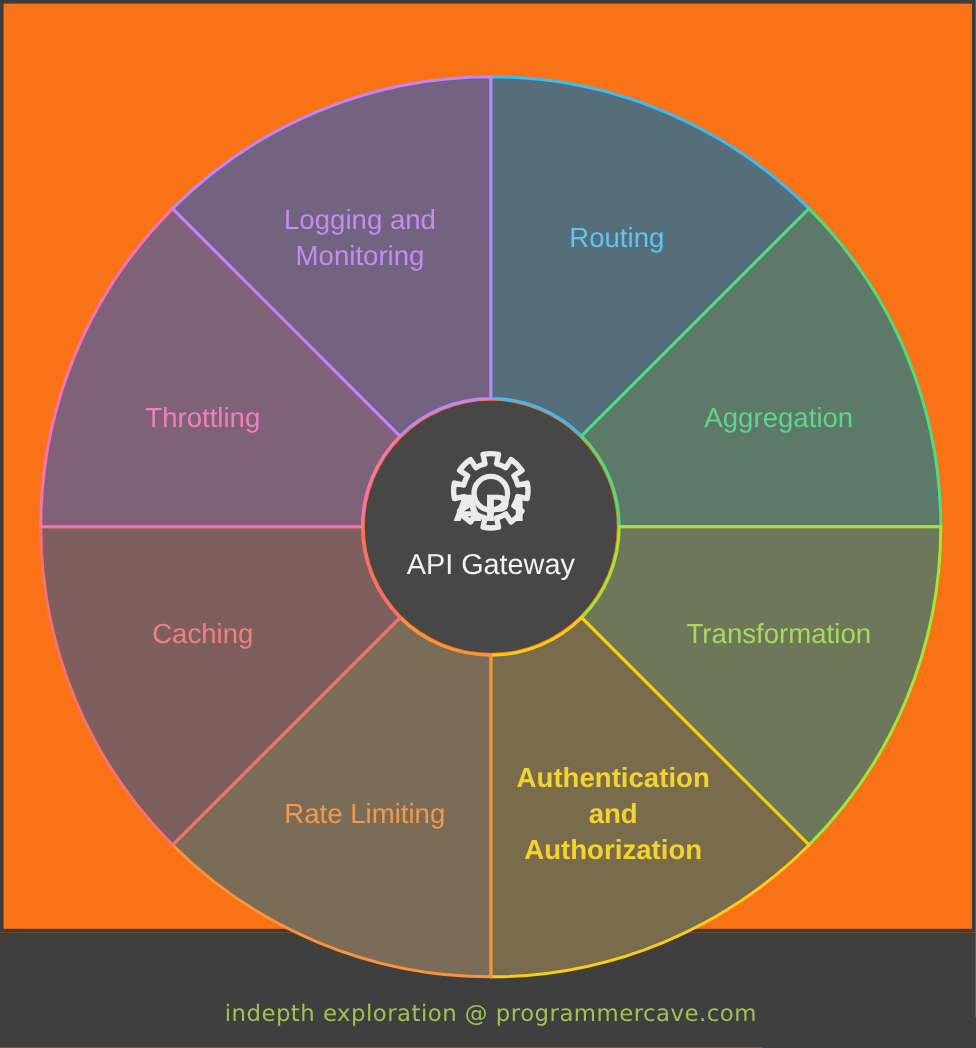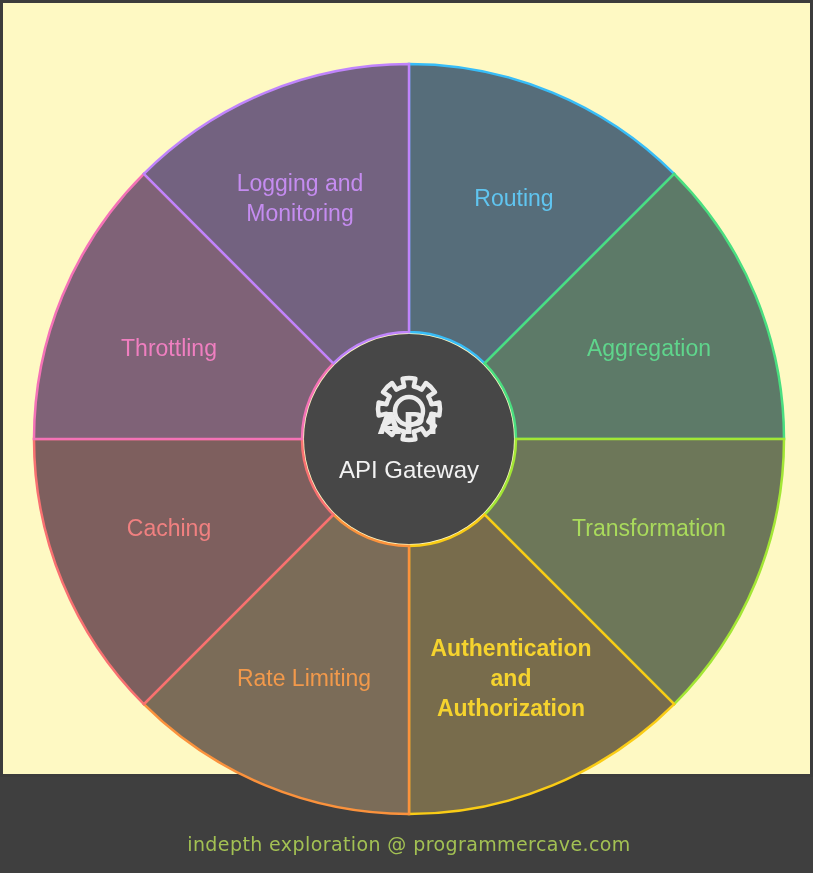--- a/index.html
+++ b/index.html
@@ -10,21 +10,21 @@
     width: 813px;
     height: 873px;
     background: #3f3f3f;
     font-family: "Liberation Sans", sans-serif;
     overflow: hidden;
   }
   #stage {
     position: relative;
     width: 813px;
     height: 777px;
-    background: #fef9c3;
+    background: #f97316;
     border: 3px solid #3c3c3c;
     box-sizing: border-box;
   }
   #wheel-svg {
     position: absolute;
     left: 0;
     top: 0;
     width: 813px;
     height: 873px;
     display: block;

